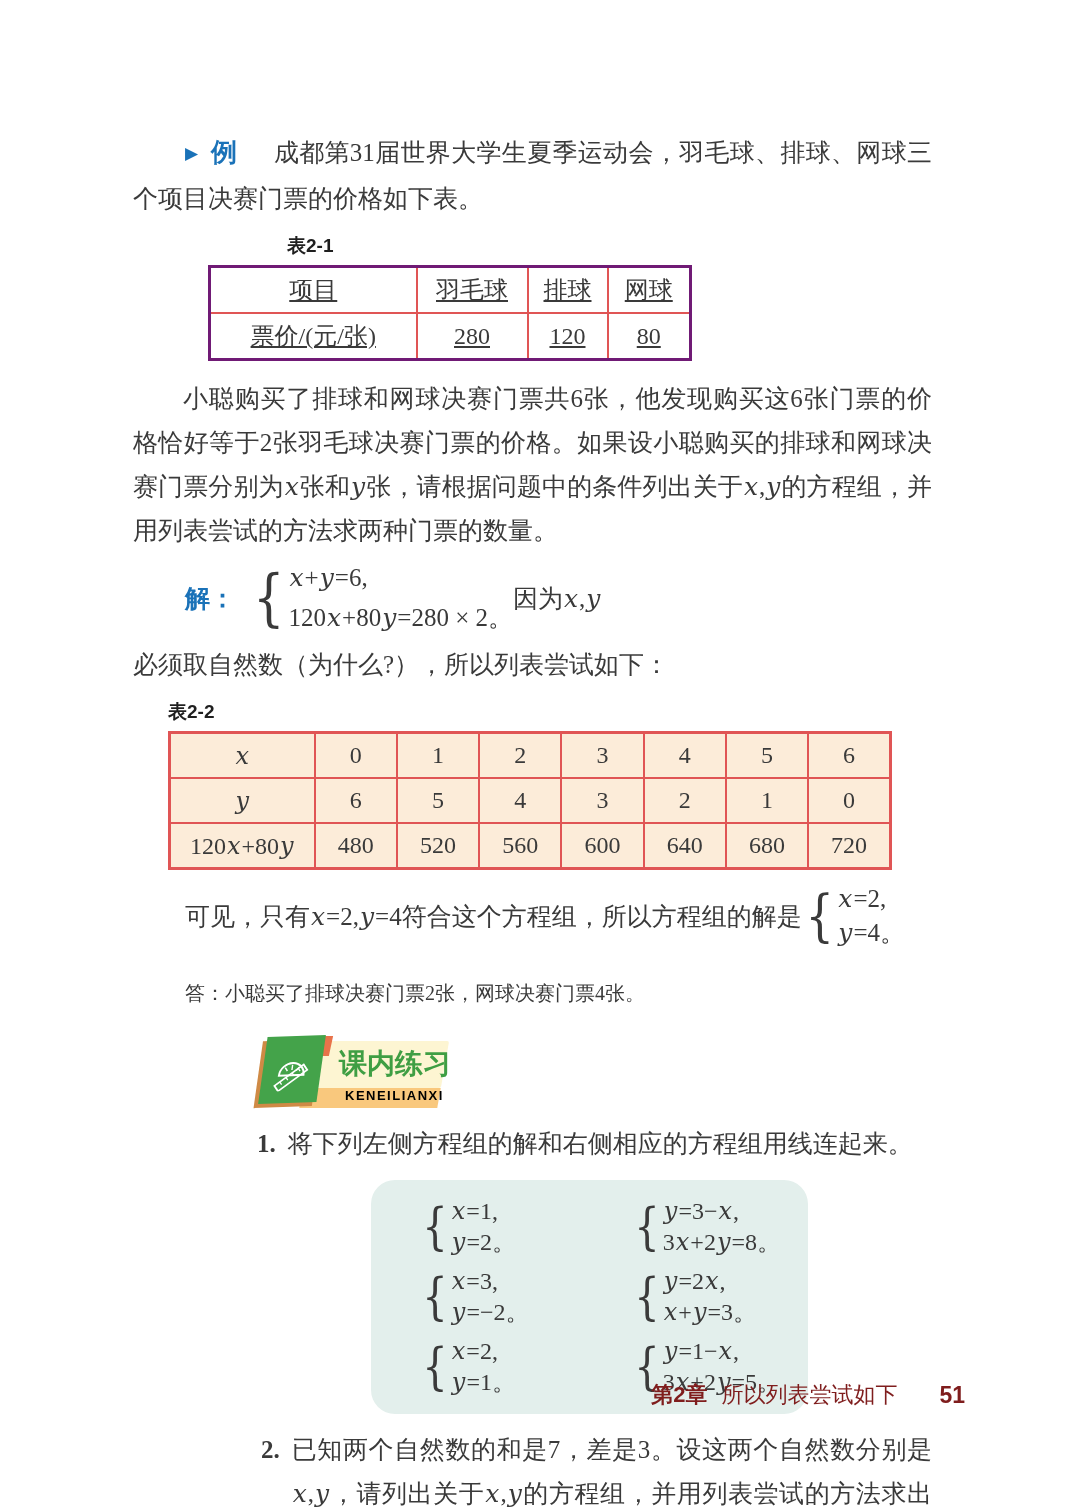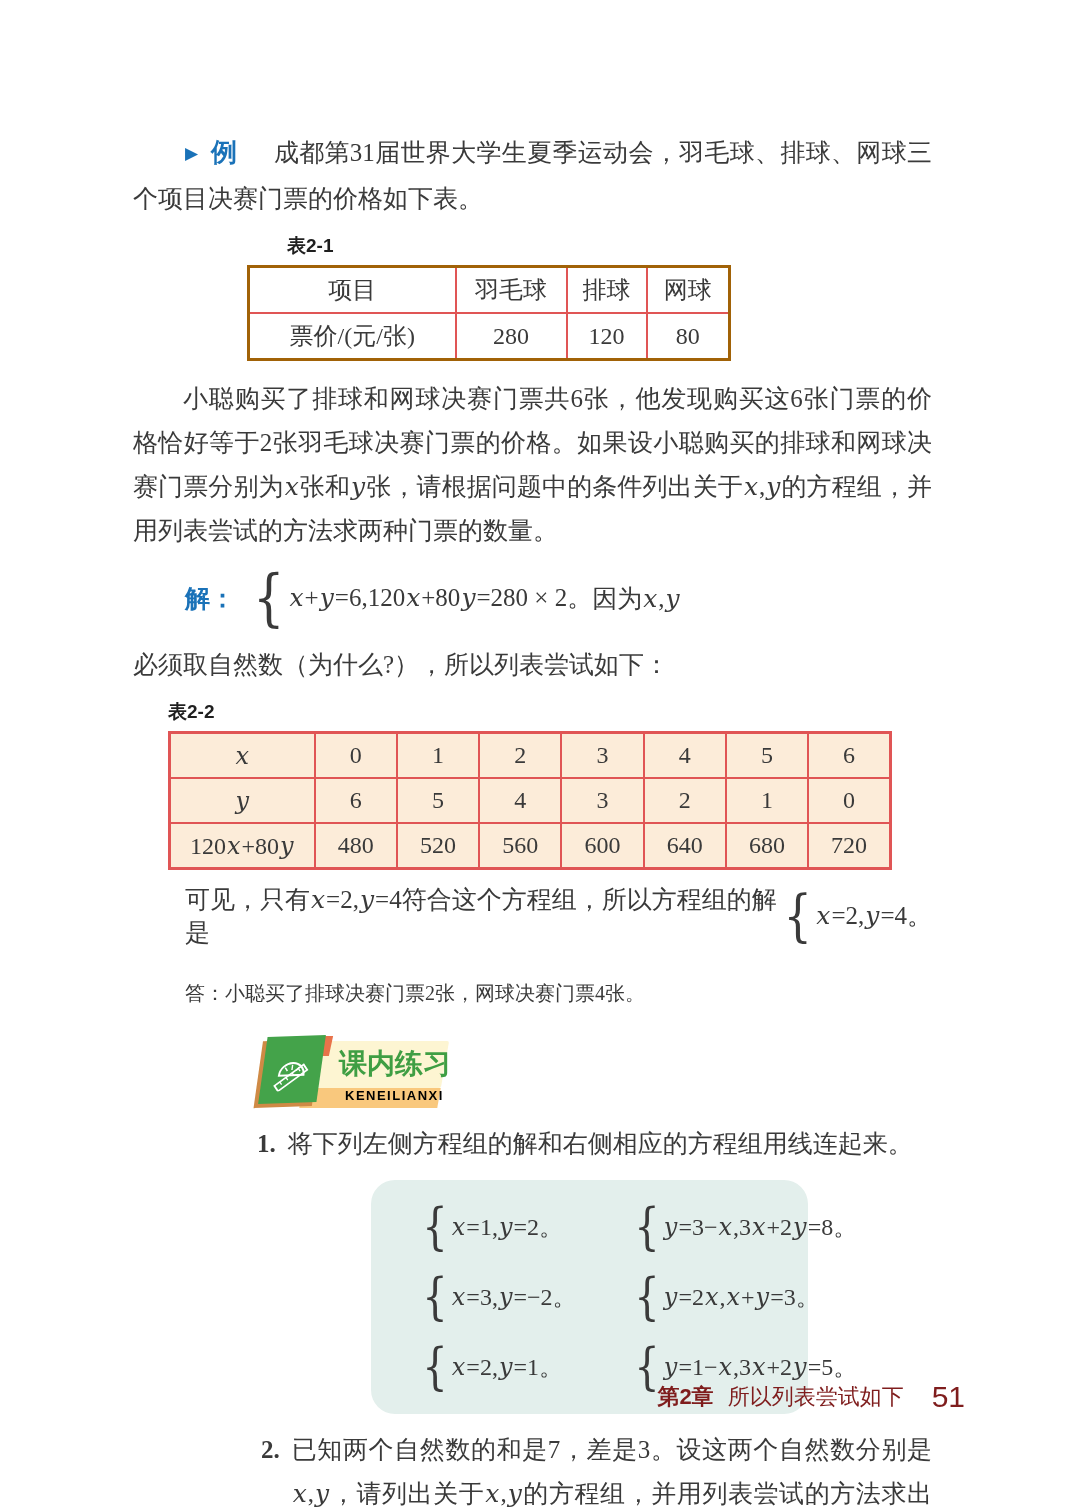--- a/index.html
+++ b/index.html
@@ -15,34 +15,34 @@
   .ex-marker{color:#1a72b8;font-size:17px;margin-left:52px;vertical-align:2px;font-family:"DejaVu Sans",sans-serif;}
   .ex-label{color:#1a72b8;font-weight:bold;font-size:26px;margin:0 30px 0 6px;
             font-family:"Liberation Sans","DejaVu Sans",sans-serif;}
 
   
   .tcap{font-family:"Liberation Sans","DejaVu Sans",sans-serif;font-weight:bold;font-size:19px;color:#1f1f1f;}
   .cap1{margin:12px 0 6px 154px;}
   .cap2{margin:14px 0 6px 35px;}
 
   
-  .t1{border-collapse:collapse;margin-left:114px;width:481px;table-layout:fixed;border:3px solid #a16207;}
+  .t1{border-collapse:collapse;margin-left:75px;width:481px;table-layout:fixed;border:3px solid #701a75;text-decoration:underline;}
   .t1 td{border:2px solid #e05555;text-align:center;vertical-align:middle;height:44px;font-size:24px;padding:0;}
   .t1c0{width:207px}.t1c1{width:111px}.t1c2{width:80px}.t1c3{width:83px}
 
   
   .p2{margin-top:16px;font-size:25px;line-height:44px;text-align:justify;text-indent:2em;}
 
   
   .sol-row{display:flex;align-items:center;margin-top:4px;font-size:25px;}
   .sol-label{color:#1a72b8;font-weight:bold;font-size:25px;margin:0 14px 0 52px;white-space:nowrap;
              font-family:"Liberation Sans","DejaVu Sans",sans-serif;}
   .sys{display:flex;align-items:center;}
   .brace{font-family:"DejaVu Serif",serif;transform:scaleX(.8);display:inline-block;color:#3a3a3a;}
-  .sys-lines{display:flex;flex-direction:row;}
+  .sys-lines{display:flex;flex-direction:column;}
   .sys-big .brace{font-size:62px;line-height:82px;}
   .sys-big .sys-line{line-height:40px;font-size:25px;white-space:nowrap;}
   .cont{margin-top:6px;font-size:25px;line-height:40px;}
 
   
   .t2{border-collapse:collapse;margin-left:35px;width:724px;table-layout:fixed;background:#fcecd9;border:3px solid #e05555;}
   .t2 td{border:2px solid #e05555;text-align:center;vertical-align:middle;height:43px;font-size:24px;padding:0;}
   .t2c0{width:145px}
 
   
@@ -74,21 +74,21 @@
   .eqbox{margin:14px 0 0 238px;width:437px;box-sizing:border-box;background:#e3efec;border-radius:24px;
          padding:16px 0 16px 48px;display:grid;grid-template-columns:212px 1fr;row-gap:8px;align-items:center;}
   .sys-small .brace{font-size:50px;line-height:62px;}
   .sys-small .sys-line{line-height:31px;font-size:24px;white-space:nowrap;}
 
   
   .footer{position:absolute;top:1380px;right:100px;display:flex;align-items:center;color:#7f1d1d;
           font-family:"Liberation Sans","DejaVu Sans",sans-serif;}
   .f-ch{font-weight:bold;font-size:22px;}
   .f-title{font-size:22px;margin-left:14px;}
-  .f-page{font-weight:normal;font-size:30px;margin-left:28px;}
+  .f-page{font-weight:bold;font-size:23px;margin-left:42px;}
 </style>
 </head>
 <body>
 
 <div class="page">
   <div class="content">
 
     <p class="p1">
       <span class="ex-marker">▶</span>
       <span class="ex-label">例</span>

